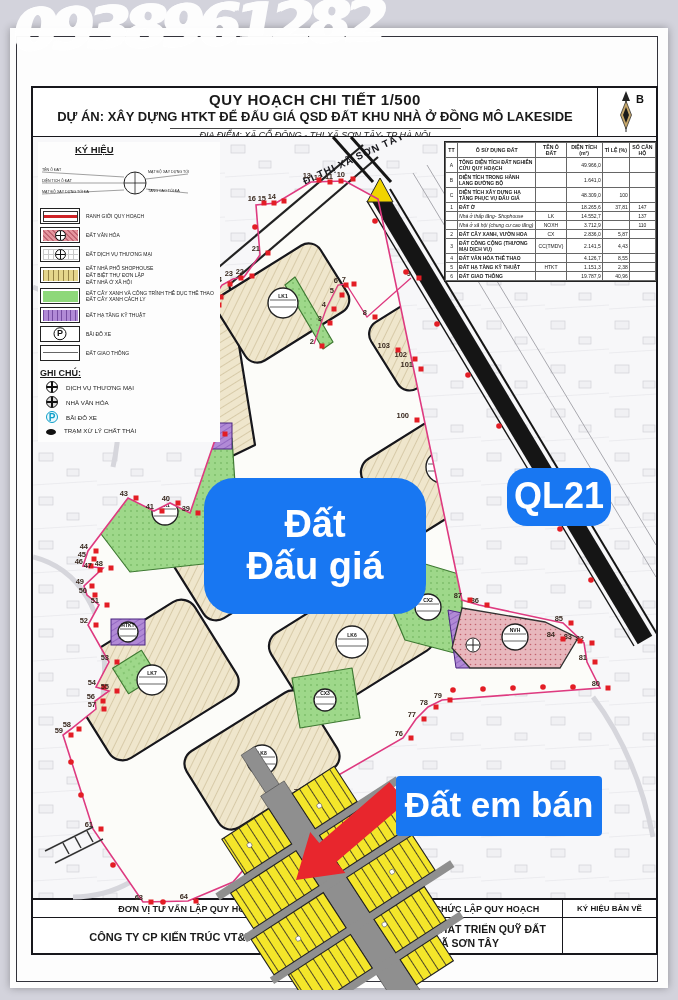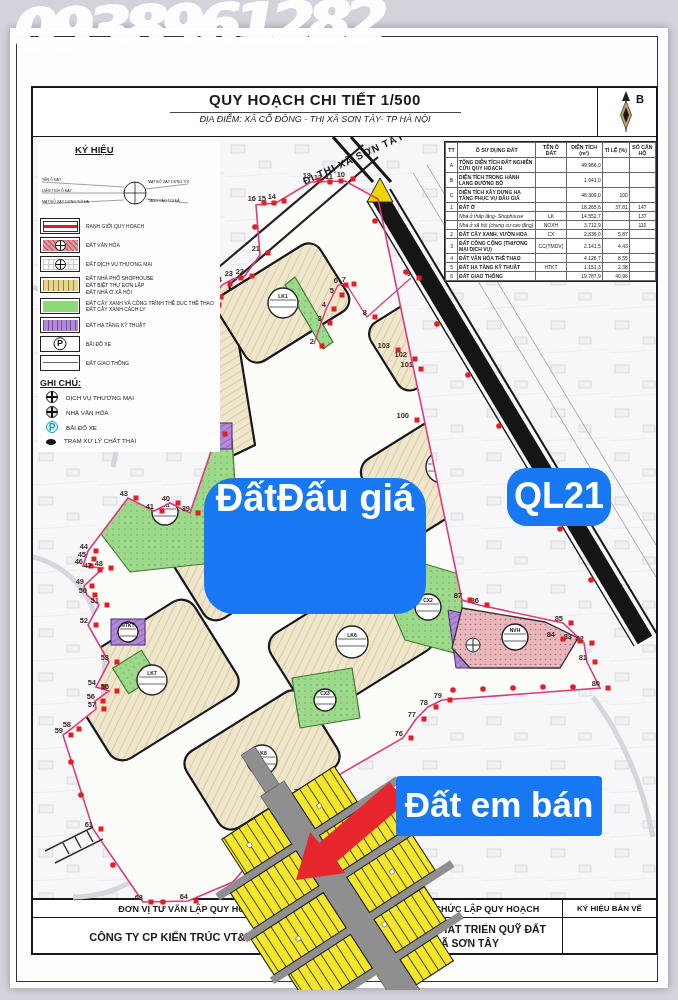--- a/index.html
+++ b/index.html
@@ -19,21 +19,21 @@
     text-align:center;background:#fff;}
   .t1{font-size:15px;font-weight:bold;margin-top:3px;letter-spacing:.5px;}
   .t2{font-size:13px;font-weight:bold;margin-top:1px;}
   .t3{font-size:9px;margin-top:2px;border-top:1px solid #444;display:inline-block;padding:1px 30px 0 30px;font-style:italic;}
   .compass-box{position:absolute;left:598px;top:88px;width:58px;height:49px;z-index:2;
     border-bottom:1.5px solid #17171c;box-sizing:border-box;background:#fff;}
   
   .map-svg{position:absolute;left:33px;top:137px;width:623px;height:853px;z-index:3;pointer-events:none;}
   
   .legend{position:absolute;left:38px;top:142px;width:178px;z-index:4;background:#fdfdfd;padding:2px 2px 4px 2px;}
-  .leg-title{font-size:9.5px;font-weight:bold;text-decoration:underline;margin-bottom:20px;padding-left:35px;}
+  .leg-title{font-size:9.5px;font-weight:bold;text-decoration:underline;margin-bottom:10px;padding-left:35px;}
   .leg-row{display:flex;align-items:center;margin:3px 0;}
   .sw{width:40px;height:16px;border:1.4px solid #222;background:#fff;position:relative;box-sizing:border-box;flex:none;}
   .sw .in{position:absolute;inset:1.5px;}
   .sw-boundary .in{background:linear-gradient(180deg,#fff 0 28%,#cf2327 28% 72%,#fff 72% 100%);border:0.5px solid #333;}
   .sw-culture .in{background:#e4959e;background-image:repeating-linear-gradient(45deg,rgba(140,30,50,.4) 0 1px,transparent 1px 3.5px);}
   .sw-commerce .in{background-image:repeating-linear-gradient(0deg,#c9c9c9 0 1px,transparent 1px 5px),repeating-linear-gradient(90deg,#c9c9c9 0 1px,transparent 1px 5px);}
   .sw-shophouse .in{background:#e5d68c;background-image:repeating-linear-gradient(90deg,rgba(95,75,20,.6) 0 1px,transparent 1px 5px);}
   .sw-green .in{background:#8ed87a;}
   .sw-infra .in{background:#b18ad6;background-image:repeating-linear-gradient(90deg,rgba(70,25,120,.55) 0 1px,transparent 1px 4.5px);}
   .sw-traffic .in{background-image:repeating-linear-gradient(180deg,transparent 0 4px,#666 4px 5px,transparent 5px 9px);}
@@ -72,38 +72,39 @@
   .fb-b{border-bottom:1.5px solid #17171c;}
   .f-hdr{font-size:9px;font-weight:bold;}
   .f-hdr3{font-size:8px;font-weight:bold;}
   .f-c1{font-size:11px;font-weight:bold;}
   .f-c2{font-size:10.5px;font-weight:bold;line-height:1.25;flex-direction:column;}
   .f-c3{font-size:9px;}
   
   .lbl{position:absolute;background:#1877f2;color:#fff;font-weight:bold;text-align:center;z-index:6;
     font-family:"Liberation Sans",sans-serif;}
   .lbl-auction{left:204px;top:478px;width:222px;height:136px;border-radius:30px;
-    display:flex;flex-direction:row;justify-content:center;font-size:38px;line-height:1.1;}
+    display:flex;flex-direction:column;justify-content:center;font-size:38px;line-height:1.1;}
   .lbl-ql21{left:507px;top:468px;width:104px;height:58px;border-radius:20px;font-size:36px;line-height:56px;}
   .lbl-sale{left:396px;top:776px;width:206px;height:60px;border-radius:4px;font-size:35px;line-height:58px;}
   
   .watermark{position:absolute;left:14px;top:-4px;z-index:7;color:#fff;
     font-family:"DejaVu Sans",sans-serif;font-style:italic;font-weight:bold;font-size:58px;
     letter-spacing:-5px;transform:rotate(-1.5deg) scaleX(1.04);transform-origin:left top;
     text-shadow:2px 0 0 #fff,-2px 1px 0 #fff;opacity:.97;}
 </style>
 </head>
 <body>
 
 <div class="paper"></div>
 <div class="outer-border"></div>
 <div class="frame"></div>
 
 <div class="titlebar">
   <div class="t1">QUY HOẠCH CHI TIẾT 1/500</div>
+  <div class="t2">DỰ ÁN: XÂY DỰNG HTKT ĐỂ ĐẤU GIÁ QSD ĐẤT KHU NHÀ Ở ĐỒNG MÔ LAKESIDE</div>
   <div class="t3">ĐỊA ĐIỂM: XÃ CỔ ĐÔNG - THỊ XÃ SƠN TÂY- TP HÀ NỘI</div>
 </div>
 <div class="compass-box">
   <svg width="58" height="47" viewBox="0 0 58 47">
     <line x1="28" y1="8" x2="28" y2="44" stroke="#222" stroke-width="1"></line>
     <polygon points="28,3 24,13 32,13" fill="#222"></polygon>
     <polygon points="28,13 33.5,27 28,41 22.5,27" fill="#c8a86a" stroke="#333" stroke-width="0.8"></polygon>
     <polygon points="28,19 31,27 28,35 25,27" fill="#1a1a1a"></polygon>
     <text x="38" y="15" font-size="11" font-weight="bold" fill="#111">B</text>
   </svg>

